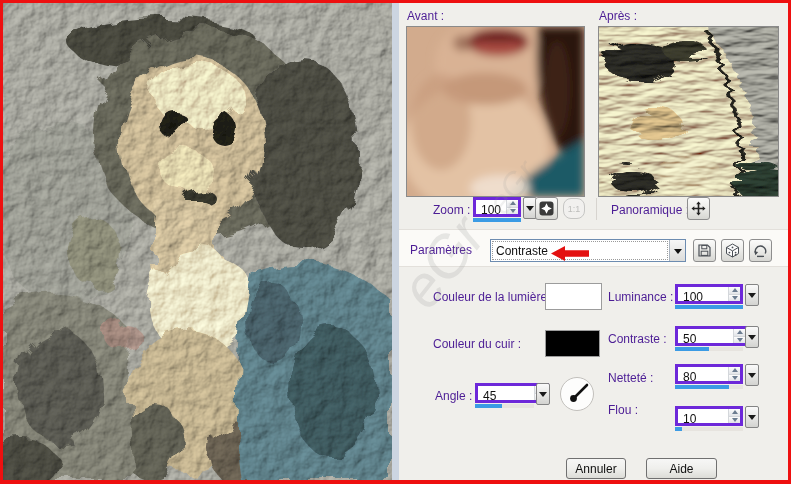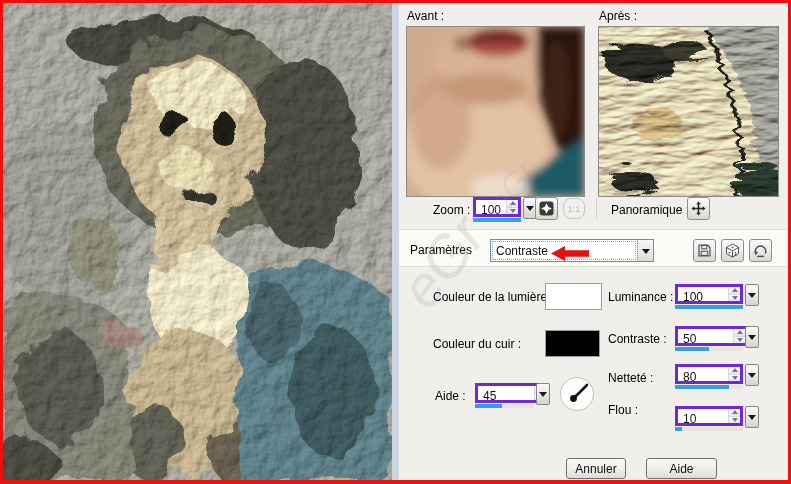--- a/index.html
+++ b/index.html
@@ -10,21 +10,21 @@
     border-style:solid;border-width:3px 3px 4px 3px;border-color:#ee1010;
     background:#f0efec;
     font-family:"Liberation Sans",sans-serif;
     overflow:hidden;
   }
   
   .canvas-image{position:absolute;left:0;top:0;width:389px;height:477px;}
   .gap-strip{position:absolute;left:389px;top:0;width:7px;height:477px;background:#ccd5e1;}
   
   .dialog{position:absolute;left:396px;top:0;width:389px;height:477px;background:#f0efeb;}
-  .lbl{position:absolute;font-size:12px;color:#000000;white-space:nowrap;line-height:14px;}
+  .lbl{position:absolute;font-size:12px;color:#4c1d95;white-space:nowrap;line-height:14px;}
   .preview{position:absolute;border:1px solid #8a8a8a;background:#bbb;overflow:hidden;}
   .preview svg{display:block;}
   
   .hsep{position:absolute;left:0;width:389px;height:1px;background:#e3e0db;}
   .vsep{position:absolute;width:1px;background:#d7d4cf;}
   
   .spin{position:absolute;}
   .spin .box{position:absolute;left:0;top:0;height:20px;border:3px solid #6d28d9;background:#fff;display:flex;}
   .spin .num{font-size:12px;color:#111;padding:3px 2px 0 5px;flex:1;}
   .spin .arrows{width:12px;display:flex;flex-direction:column;border-left:1px solid #d4d7db;}
@@ -197,21 +197,21 @@
       <svg width="15" height="15" viewBox="0 0 15 15">
         <path d="M7.5,0.5 L9.8,3.3 L5.2,3.3 Z M7.5,14.5 L9.8,11.7 L5.2,11.7 Z M0.5,7.5 L3.3,5.2 L3.3,9.8 Z M14.5,7.5 L11.7,5.2 L11.7,9.8 Z" fill="#222"></path>
         <path d="M7.5,2.5 L7.5,12.5 M2.5,7.5 L12.5,7.5" stroke="#222" stroke-width="1.6"></path>
       </svg>
     </button>
 
     <div class="hsep" style="top:226px;"></div>
 
     <div style="position:absolute;left:0;top:227px;width:389px;height:37px;background:#fbfaf7;border-bottom:1px solid #e3e0db;"></div>
     <div class="lbl" style="left:11px;top:240px;z-index:2;">Paramètres</div>
-    <div class="combo" style="left:91px;top:236px;width:164px;z-index:2;">
+    <div class="combo" style="left:91px;top:236px;width:196px;z-index:2;">
       <span class="val">Contraste</span>
       <span class="cbtn"></span>
     </div>
     <svg class="red-arrow" style="left:152px;top:243px;" width="38" height="15" viewBox="0 0 38 15">
       <path d="M0,7.5 L14,0 L14,4.2 L38,4.2 L38,10.8 L14,10.8 L14,15 Z" style="fill: rgb(227, 17, 17);"></path>
     </svg>
     <button class="ibtn" style="left:294px;top:236px;z-index:2;">
       <svg width="15" height="15" viewBox="0 0 15 15">
         <path d="M2,2 h8.5 L13,4.5 V13 H2 Z" fill="none" stroke="#4a4f55" stroke-width="1.2"></path>
         <rect x="4.8" y="2.4" width="5" height="3.4" fill="none" stroke="#4a4f55"></rect>
@@ -265,21 +265,21 @@
             <i class="up"></i>
             <i class="dn"></i>
           </span>
       </div>
       <button class="drop" style="left:70px;"></button>
       <div class="bar" style="width:68px;">
           <i style="background: rgb(59, 155, 228); width: 50%;"></i>
         </div>
     </div>
 
-    <div class="lbl" style="left:36px;top:386px;">Aide :</div>
+    <div class="lbl" style="left:36px;top:386px;">Angle :</div>
     <div class="spin" style="left:76px;top:380px;width:75px;">
       <div class="box" style="width:74px;">
         <span class="num">45</span>
         <span class="arrows">
             <i class="up"></i>
             <i class="dn"></i>
           </span>
       </div>
       <button class="drop" style="left:61px;"></button>
       <div class="bar" style="width:59px;">

